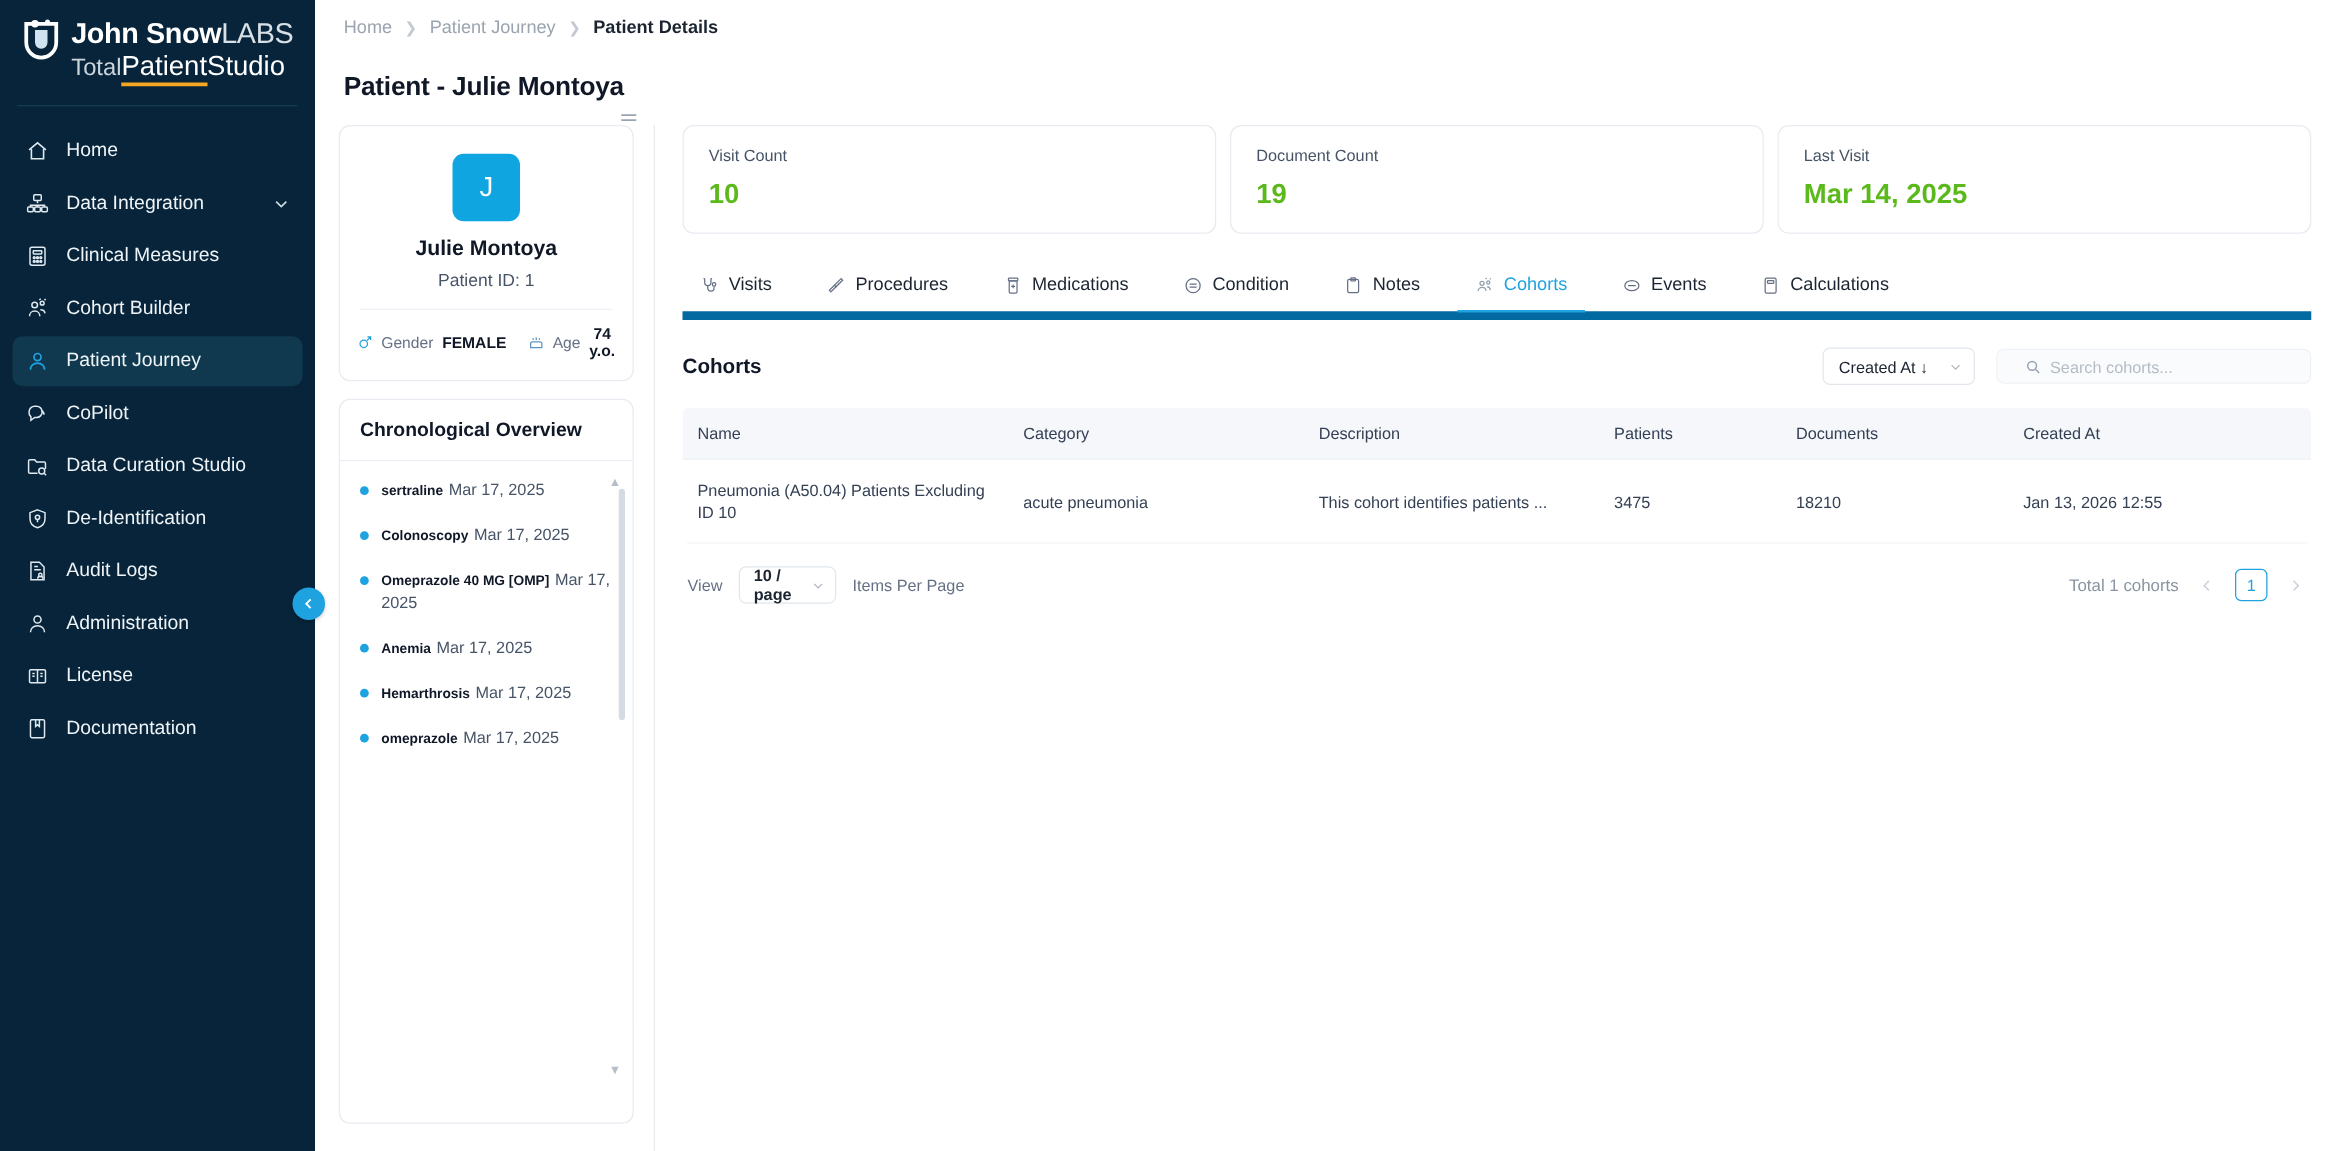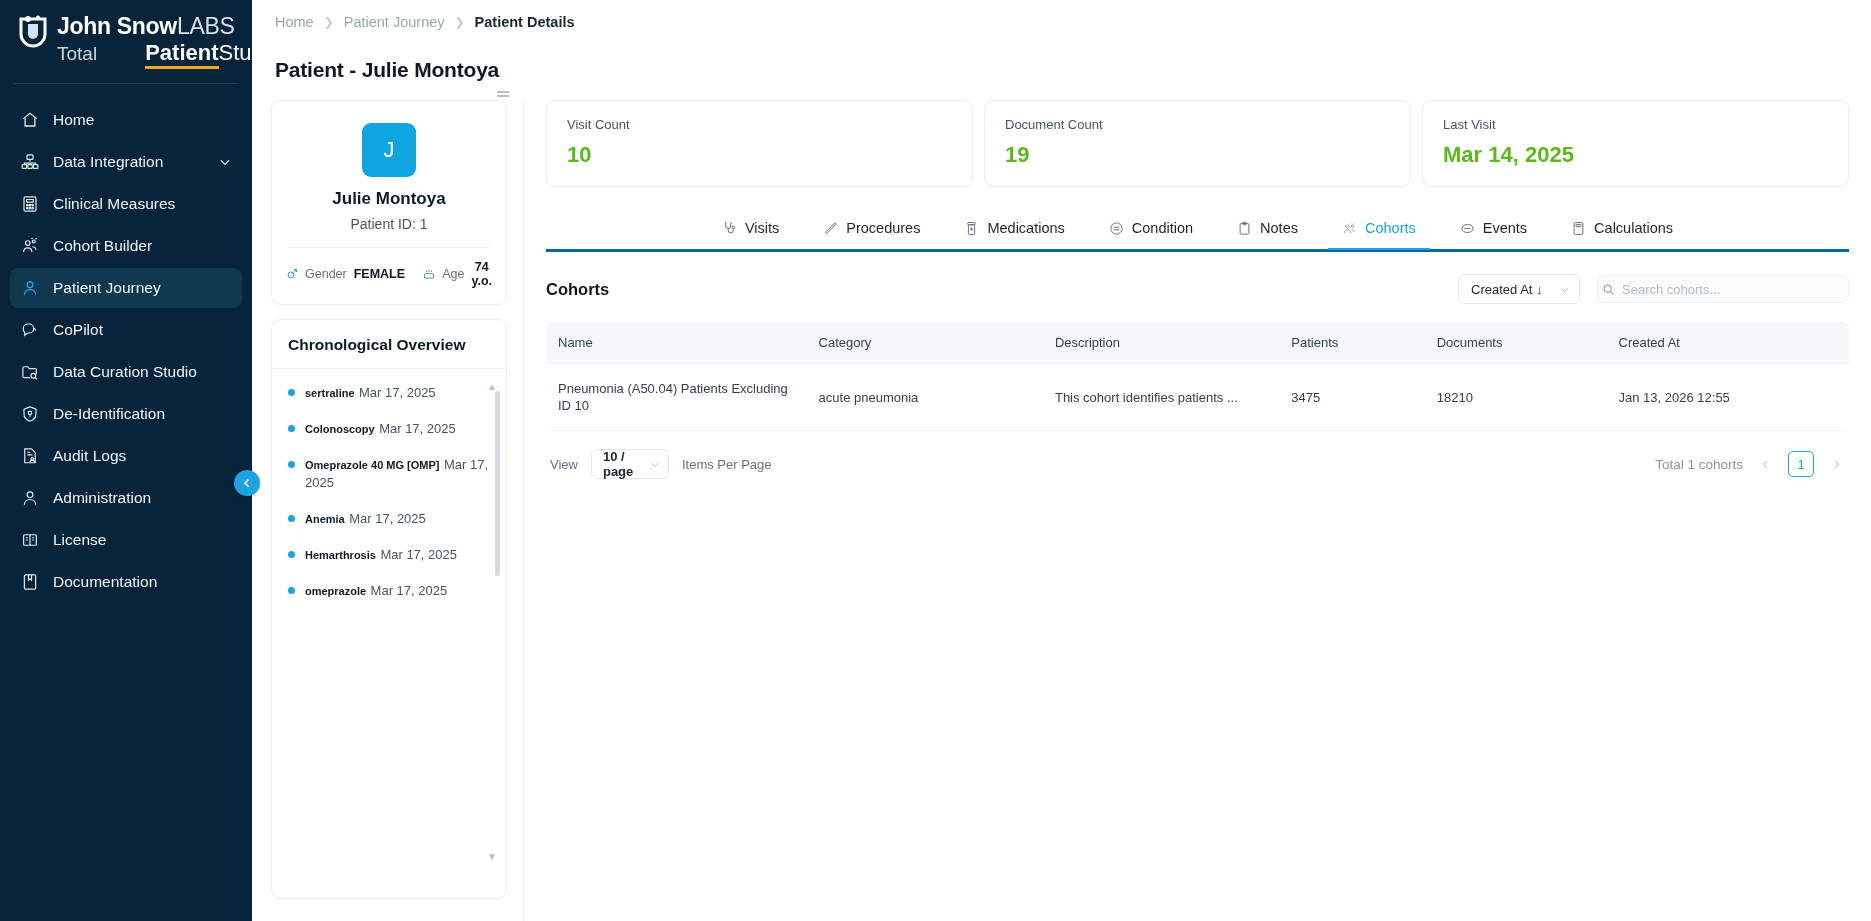--- a/index.html
+++ b/index.html
@@ -22,22 +22,22 @@
   .logo-wrap { padding: 14px 16px 16px 16px; }
   .logo-row { display: flex; align-items: flex-start; gap: 7px; }
   .logo-mark { width: 34px; height: 38px; flex: 0 0 34px; margin-top: 1px; }
   .logo-text-block { display: flex; flex-direction: column; }
   .logo-line1 { font-size: 23px; letter-spacing: -0.3px; line-height: 25px; white-space: nowrap; }
   .logo-line1 .bold { color: #ffffff; font-weight: bold; }
   .logo-line1 .light { color: #d7e0e6; font-weight: normal; }
   .logo-line2 { font-size: 22px; line-height: 26px; white-space: nowrap; margin-top: 1px; }
   .logo-line2 .total { color: #c9d4db; font-size: 19px; font-weight: normal; }
   .logo-line2 .patient {
-    color: #ffffff; font-weight: bold;
-    border-bottom: 3px solid #f5a623; padding-bottom: 1px; margin-left: 48px;
+    color: #ffffff; font-weight: normal;
+    border-bottom: 3px solid #f5a623; padding-bottom: 1px;
   }
   .logo-line2 .journey { color: #ffffff; font-weight: normal; }
   .sidebar-divider { height: 1px; background: #173d55; margin: 0 14px; }
 
   .nav { margin-top: 14px; flex: 1 1 auto; }
   .nav-item {
     display: flex; align-items: center; gap: 13px;
     height: 40px; margin: 2px 10px; padding: 0 10px;
     border-radius: 8px; cursor: pointer;
     color: #eef4f7; font-size: 15.5px;
@@ -137,42 +137,42 @@
   .right-col { flex: 1 1 auto; min-width: 0; padding: 0 22px 0 22px; overflow: hidden; }
 
   .stats { display: flex; gap: 11px; }
   .stat-card {
     flex: 1 1 0; border: 1px solid #e8ecf1; border-radius: 9px; background: #fff;
     padding: 16px 20px 18px 20px;
   }
   .stat-label { font-size: 13px; color: #475467; }
   .stat-value { font-size: 22px; font-weight: bold; color: #5bb91c; margin-top: 10px; }
 
-  .tabs { display: flex; align-items: center; gap: 16px; margin-top: 24px; border-bottom: 3px solid #0369a1; justify-content: center; }
+  .tabs { display: flex; align-items: center; gap: 16px; margin-top: 24px; border-bottom: 7px solid #0369a1; }
   .tab {
     display: flex; align-items: center; gap: 8px;
     padding: 9px 14px 12px 14px; font-size: 14.5px; color: #1b2430; cursor: pointer;
     border-bottom: 2px solid transparent; margin-bottom: -1px; white-space: nowrap;
   }
   .tab .tab-ico { color: #667085; display: inline-flex; }
   .tab.active { color: #1ea2e0; border-bottom-color: #1ea2e0; }
   .tab.active .tab-ico { color: #8fa0ad; }
 
   .panel-head { display: flex; align-items: center; justify-content: space-between; margin-top: 22px; }
   .panel-title { font-size: 16.5px; font-weight: bold; color: #101828; }
   .panel-tools { display: flex; align-items: center; gap: 17px; }
   .select-box {
     width: 122px; height: 30px; border: 1px solid #e2e7ed; border-radius: 6px;
     display: flex; align-items: center; justify-content: space-between;
     padding: 0 9px 0 12px; font-size: 13px; color: #1b2430; cursor: pointer; background:#fff;
   }
   .select-chev { color: #aab3bd; font-size: 10px; }
   .search-box {
     width: 252px; height: 28px; border: 1px solid #eef1f5; border-radius: 6px; background: #fafbfc;
-    display: flex; align-items: center; gap: 7px; padding: 0 4px;
+    display: flex; align-items: center; gap: 7px; padding: 0 22px;
   }
   .search-ico { color: #98a2b3; display: inline-flex; }
   .search-input { border: 0; outline: 0; background: transparent; font-size: 13px; color: #1b2430; width: 100%; font-family: inherit; }
   .search-input::placeholder { color: #b4bcc6; }
 
   .table-wrap { margin-top: 18px; border-radius: 6px; overflow: hidden; }
   table.data { width: 100%; border-collapse: collapse; table-layout: fixed; }
   table.data thead th {
     background: #f5f7fa; text-align: left; font-size: 13px; color: #344054; font-weight: normal;
     padding: 13px 12px; border-bottom: 1px solid #eef1f5;

